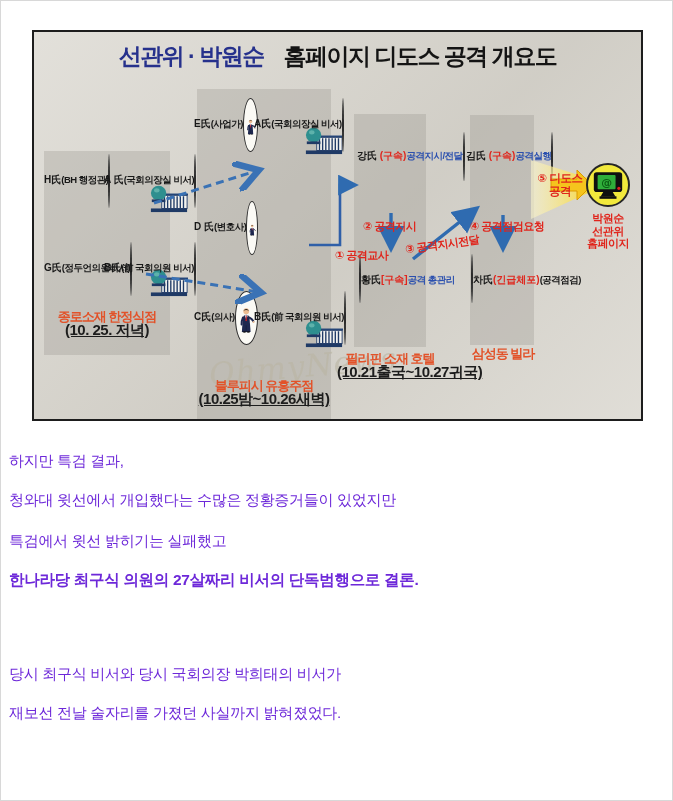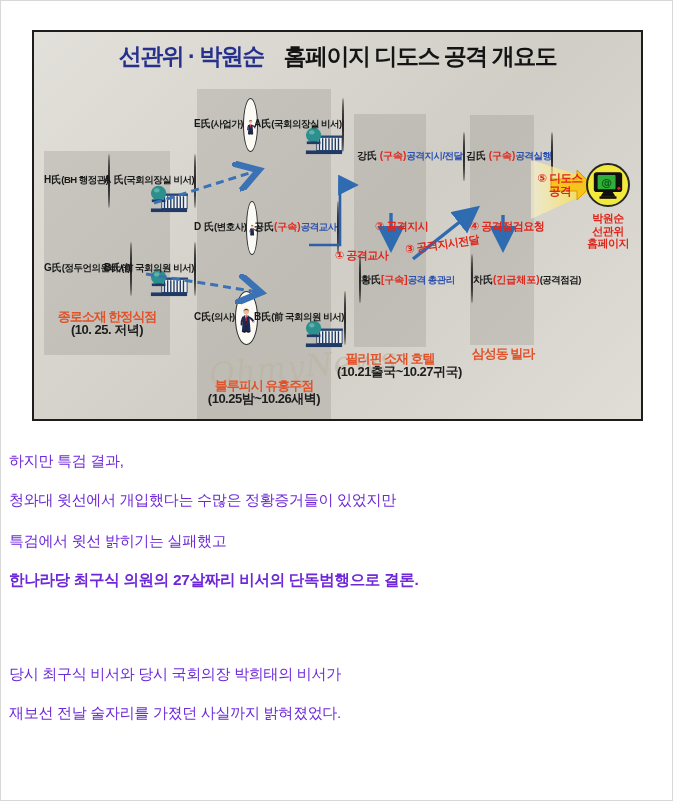--- a/index.html
+++ b/index.html
@@ -27,21 +27,21 @@
   .p-role.blue{color:#2a4fae;}
   .status-red{color:#e0251c;}
   .avatar{width:54px;height:54px;margin-top:2px;border-radius:50%;background:#fbfaf5;
     border:1.5px solid #2b2b2b;display:flex;align-items:flex-end;justify-content:center;overflow:hidden;box-sizing:border-box;}
   .avatar.small{width:49px;height:49px;}
   .avatar svg{width:86%;height:92%;display:block;}
   .person.below .avatar{margin-top:0;margin-bottom:2px;}
   
   .loc{position:absolute;text-align:center;font-weight:bold;z-index:4;}
   .loc-name{font-size:13px;color:#e25229;letter-spacing:-1px;white-space:nowrap;line-height:15px;}
-  .loc-time{font-size:13px;color:#1d1d1d;white-space:nowrap;line-height:12px;letter-spacing:-0.5px;}
+  .loc-time{font-size:15px;color:#1d1d1d;white-space:nowrap;line-height:12px;letter-spacing:-0.5px;text-decoration:underline;}
   
   .step{position:absolute;font-size:11px;font-weight:bold;color:#e0251c;white-space:nowrap;z-index:6;letter-spacing:-0.5px;}
   #step3{transform:rotate(-8deg);}
   #step5{text-align:center;font-size:11.5px;line-height:13px;width:54px;}
   
   .building{position:absolute;width:38px;height:29px;z-index:3;}
   .building svg{width:100%;height:100%;display:block;}
   #target-circle{position:absolute;left:552px;top:131px;width:44px;height:44px;border-radius:50%;
     background:#f2e93c;border:2.5px solid #262626;box-sizing:border-box;display:flex;align-items:center;justify-content:center;z-index:6;}
   #target-circle svg{width:34px;height:31px;display:block;}
@@ -228,29 +228,20 @@
     </div>
   <div class="person" style="left:160px;top:167px;">
     <div class="p-name">D 氏</div>
     <div class="p-role">(변호사)</div>
     <div class="avatar">
         <svg viewBox="0 0 40 56">
           <use href="#sym-man"></use>
         </svg>
       </div>
   </div>
-  <div class="person" style="left:220px;top:167px;">
-    <div class="p-name"><span>공氏</span><span class="status-red">(구속)</span></div>
-    <div class="p-role blue">공격교사</div>
-    <div class="avatar">
-        <svg viewBox="0 0 46 46">
-          <use href="#sym-sil"></use>
-        </svg>
-      </div>
-  </div>
   <div class="person" style="left:160px;top:257px;">
     <div class="p-name">C氏</div>
     <div class="p-role">(의사)</div>
     <div class="avatar">
         <svg viewBox="0 0 40 56">
           <use href="#sym-man"></use>
         </svg>
       </div>
   </div>
   <div class="person" style="left:220px;top:257px;">
@@ -311,21 +302,21 @@
         </svg>
       </div>
     <div class="p-name"><span>차氏</span><span class="status-red">(긴급체포)</span></div>
     <div class="p-role">(공격점검)</div>
   </div>
   <div class="loc" style="left:425px;top:314px;width:88px;">
     <div class="loc-name">삼성동 빌라</div>
   </div>
 
   <div class="step" id="step1" style="left:301px;top:216px;">① 공격교사</div>
-  <div class="step" id="step2" style="left:329px;top:187px;margin-left:12px;">② 공격지시</div>
+  <div class="step" id="step2" style="left:329px;top:187px;">② 공격지시</div>
   <div class="step" id="step3" style="left:371px;top:205px;">③ 공격지시전달</div>
   <div class="step" id="step4" style="left:436px;top:187px;">④ 공격점검요청</div>
   <div class="step" id="step5" style="left:499px;top:140px;">
     <div>⑤ 디도스</div>
     <div>공격</div>
   </div>
 
   <div id="target-circle">
     <svg viewBox="0 0 36 32">
         <use href="#sym-monitor"></use>

